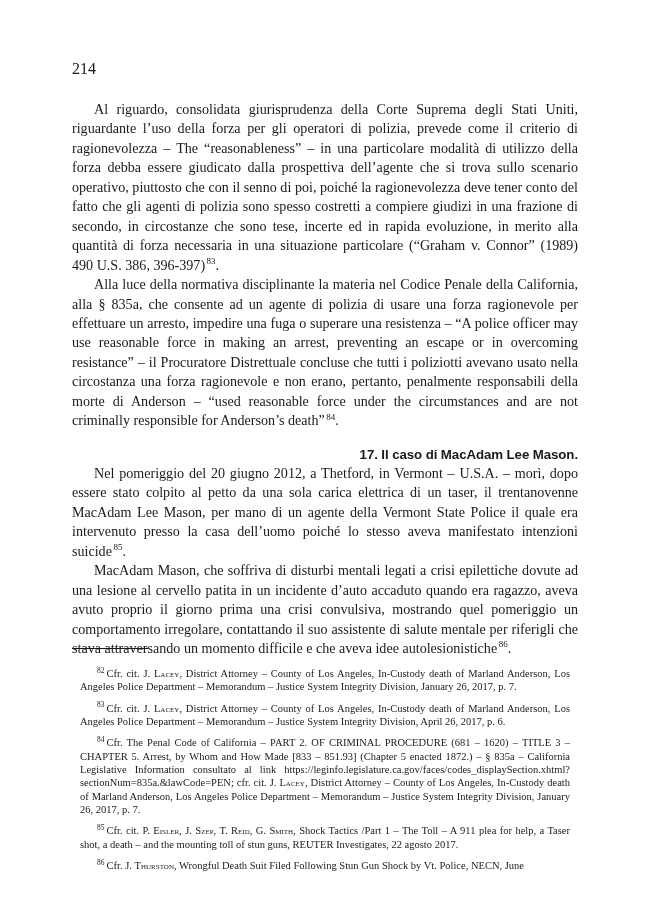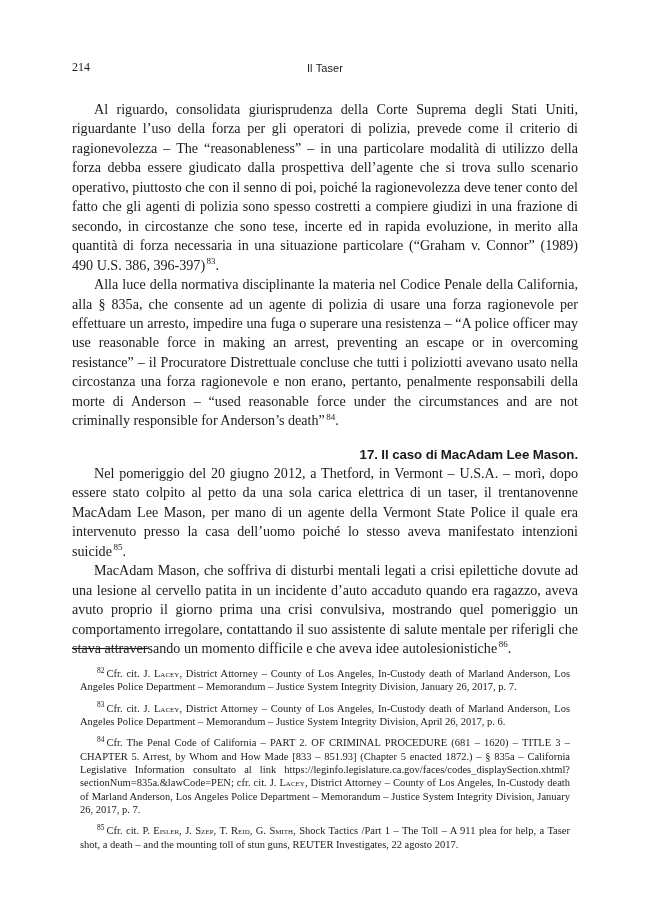--- a/index.html
+++ b/index.html
@@ -30,21 +30,21 @@
     height: 16px;
     font-family: "Liberation Sans", sans-serif;
     font-size: 11.5px;
     color: #1a1a1a;
   }
   .runhead .folio {
     position: absolute;
     left: 0;
     top: 0;
     font-family: "Liberation Serif", serif;
-    font-size: 12px;
+    font-size: 16px;
   }
   .runhead .title {
     position: absolute;
     left: 0;
     top: 2px;
     width: 506px;
     text-align: center;
     font-size: 11px;
     letter-spacing: 0.1px;
   }
@@ -129,21 +129,20 @@
     font-variant: small-caps;
   }
 </style>
 </head>
 <body>
 
 <div class="page">
 
   <div class="runhead">
     <span class="folio">214</span>
-    <span class="title">Il Taser</span>
   </div>
 
   <div class="body-block">
       <p class="para"><span>Al riguardo, consolidata giurisprudenza della Corte Suprema degli Stati Uniti, riguardante l’uso della forza per gli operatori di polizia, prevede come il criterio di ragionevolezza – </span><span class="it">The</span><span> “</span><span class="it">reasonableness</span><span>” – in una particolare modalità di utilizzo della forza debba essere giudicato dalla prospettiva dell’agente che si trova sullo scenario operativo, piuttosto che con il senno di poi, poiché la ragionevolezza deve tener conto del fatto che gli agenti di polizia sono spesso costretti a compiere giudizi in una frazione di secondo, in circostanze che sono tese, incerte ed in rapida evoluzione, in merito alla quantità di forza necessaria in una situazione particolare (“</span><span class="it">Graham v. Connor</span><span>” (1989) 490 U.S. 386, 396-397)</span><sup class="fn">83</sup><span>.</span></p>
       <p class="para"><span>Alla luce della normativa disciplinante la materia nel Codice Penale della California, alla § 835a, che consente ad un agente di polizia di usare una forza ragionevole per effettuare un arresto, impedire una fuga o superare una resistenza – “</span><span class="it">A police officer may use reasonable force in making an arrest, preventing an escape or in overcoming resistance</span><span>” – il Procuratore Distrettuale concluse che tutti i poliziotti avevano usato nella circostanza una forza ragionevole e non erano, pertanto, penalmente responsabili della morte di Anderson – “</span><span class="it">used reasonable force under the circumstances and are not criminally responsible for Anderson’s death</span><span>”</span><sup class="fn">84</sup><span>.</span></p>
     </div>
 
   <div class="sect-wrap">
     <h2 class="sect">17. Il caso di MacAdam Lee Mason.</h2>
   </div>
@@ -153,15 +152,16 @@
       <p class="para"><span>MacAdam Mason, che soffriva di disturbi mentali legati a crisi epilettiche dovute ad una lesione al cervello patita in un incidente d’auto accaduto quando era ragazzo, aveva avuto proprio il giorno prima una crisi convulsiva, mostrando quel pomeriggio un comportamento irregolare, contattando il suo assistente di salute mentale per riferigli che stava attraversando un momento difficile e che aveva idee autolesionistiche</span><sup class="fn">86</sup><span>.</span></p>
     </div>
 
   <div class="fn-rule"></div>
 
   <div class="footnotes">
       <p class="fnote"><sup>82</sup><span>Cfr. cit. J. </span><span class="sc">Lacey</span><span>, District Attorney – County of Los Angeles, </span><span class="it">In-Custody death of Marland Anderson, Los Angeles Police Department – Memorandum</span><span> – Justice System Integrity Division, January 26, 2017, p. 7.</span></p>
       <p class="fnote"><sup>83</sup><span>Cfr. cit. J. </span><span class="sc">Lacey</span><span>, District Attorney – County of Los Angeles, </span><span class="it">In-Custody death of Marland Anderson, Los Angeles Police Department – Memorandum</span><span> – Justice System Integrity Division, April 26, 2017, p. 6.</span></p>
       <p class="fnote"><sup>84</sup><span>Cfr. The Penal Code of California – PART 2. OF CRIMINAL PROCEDURE (681 – 1620) – TITLE 3 – CHAPTER 5. </span><span class="it">Arrest, by Whom and How Made</span><span> [833 – 851.93] </span><span class="it">(Chapter 5 enacted 1872.)</span><span> – § 835a – California Legislative Information consultato al link https://leginfo.legislature.ca.gov/faces/codes_displaySection.xhtml?sectionNum=835a.&amp;lawCode=PEN; cfr. cit. J. </span><span class="sc">Lacey</span><span>, District Attorney – County of Los Angeles, </span><span class="it">In-Custody death of Marland Anderson, Los Angeles Police Department – Memorandum</span><span> – Justice System Integrity Division, January 26, 2017, p. 7.</span></p>
       <p class="fnote"><sup>85</sup><span>Cfr. cit. P. </span><span class="sc">Eisler</span><span>, J. </span><span class="sc">Szep</span><span>, T. </span><span class="sc">Reid</span><span>, G. </span><span class="sc">Smith</span><span>, </span><span class="it">Shock Tactics /Part 1 – The Toll – A 911 plea for help, a Taser shot, a death – and the mounting toll of stun guns</span><span>, REUTER Investigates, 22 agosto 2017.</span></p>
+      <p class="fnote"><sup>86</sup><span>Cfr. J. </span><span class="sc">Thurston</span><span>, </span><span class="it">Wrongful Death Suit Filed Following Stun Gun Shock by Vt. Police</span><span>, NECN, June</span></p>
     </div>
 
 </div>
 
 </body></html>

